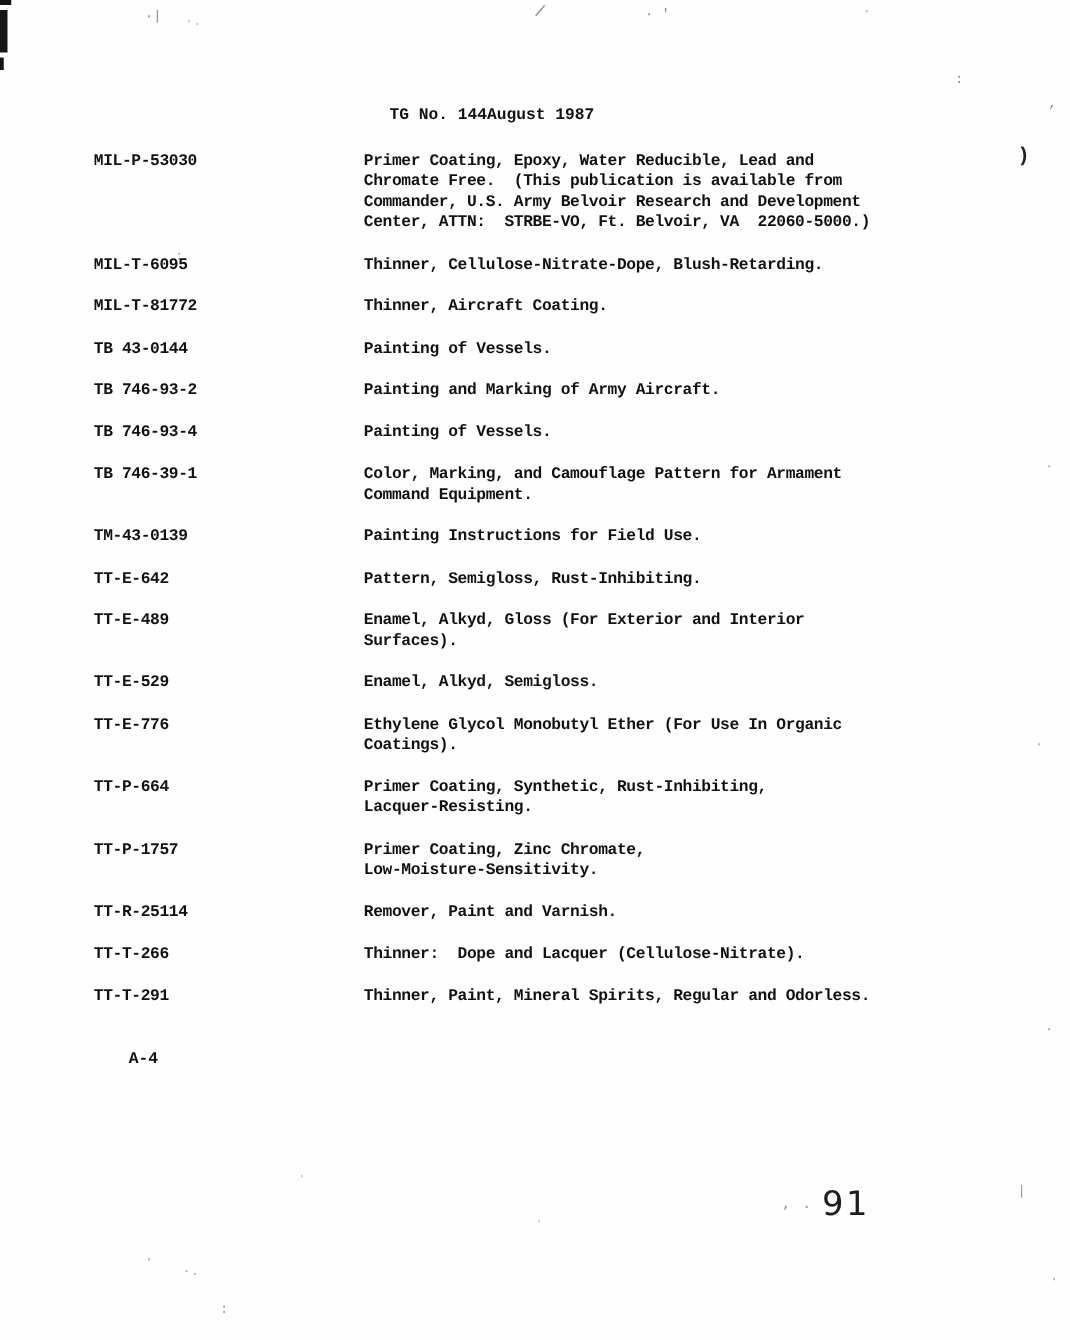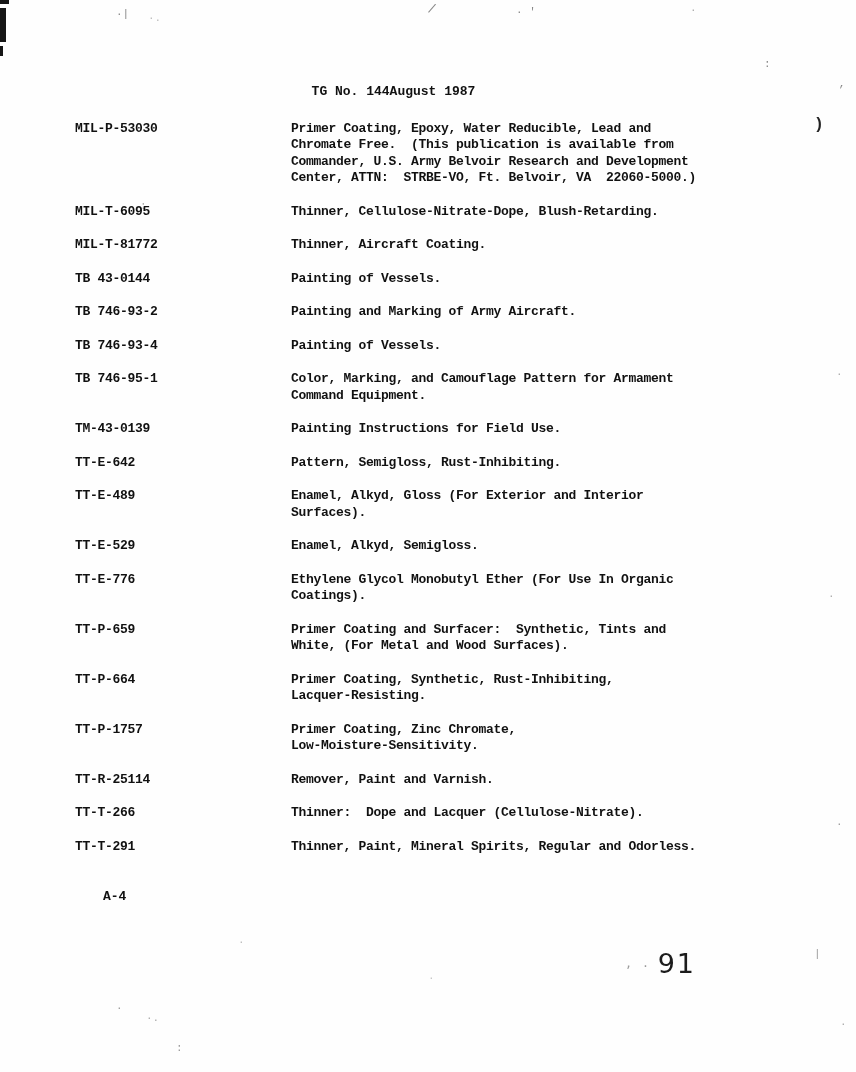--- a/index.html
+++ b/index.html
@@ -178,21 +178,21 @@
     <span class="spec">TB 746-93-2</span>
     <span class="desc">Painting and Marking of Army Aircraft.</span>
   </div>
 
   <div class="row">
     <span class="spec">TB 746-93-4</span>
     <span class="desc">Painting of Vessels.</span>
   </div>
 
   <div class="row">
-    <span class="spec">TB 746-95-1</span>
+    <span class="spec">TB 746-39-1</span>
     <span class="desc">Color, Marking, and Camouflage Pattern for Armament
 Command Equipment.</span>
   </div>
 
   <div class="row">
     <span class="spec">TM-43-0139</span>
     <span class="desc">Painting Instructions for Field Use.</span>
   </div>
 
   <div class="row">
@@ -211,25 +211,20 @@
     <span class="desc">Enamel, Alkyd, Semigloss.</span>
   </div>
 
   <div class="row">
     <span class="spec">TT-E-776</span>
     <span class="desc">Ethylene Glycol Monobutyl Ether (For Use In Organic
 Coatings).</span>
   </div>
 
 
-  <div class="row">
-    <span class="spec">TT-P-659</span>
-    <span class="desc">Primer Coating and Surfacer:  Synthetic, Tints and
-White, (For Metal and Wood Surfaces).</span>
-  </div>
 
   <div class="row">
     <span class="spec">TT-P-664</span>
     <span class="desc">Primer Coating, Synthetic, Rust-Inhibiting,
 Lacquer-Resisting.</span>
   </div>
 
   <div class="row">
     <span class="spec">TT-P-1757</span>
     <span class="desc">Primer Coating, Zinc Chromate,

